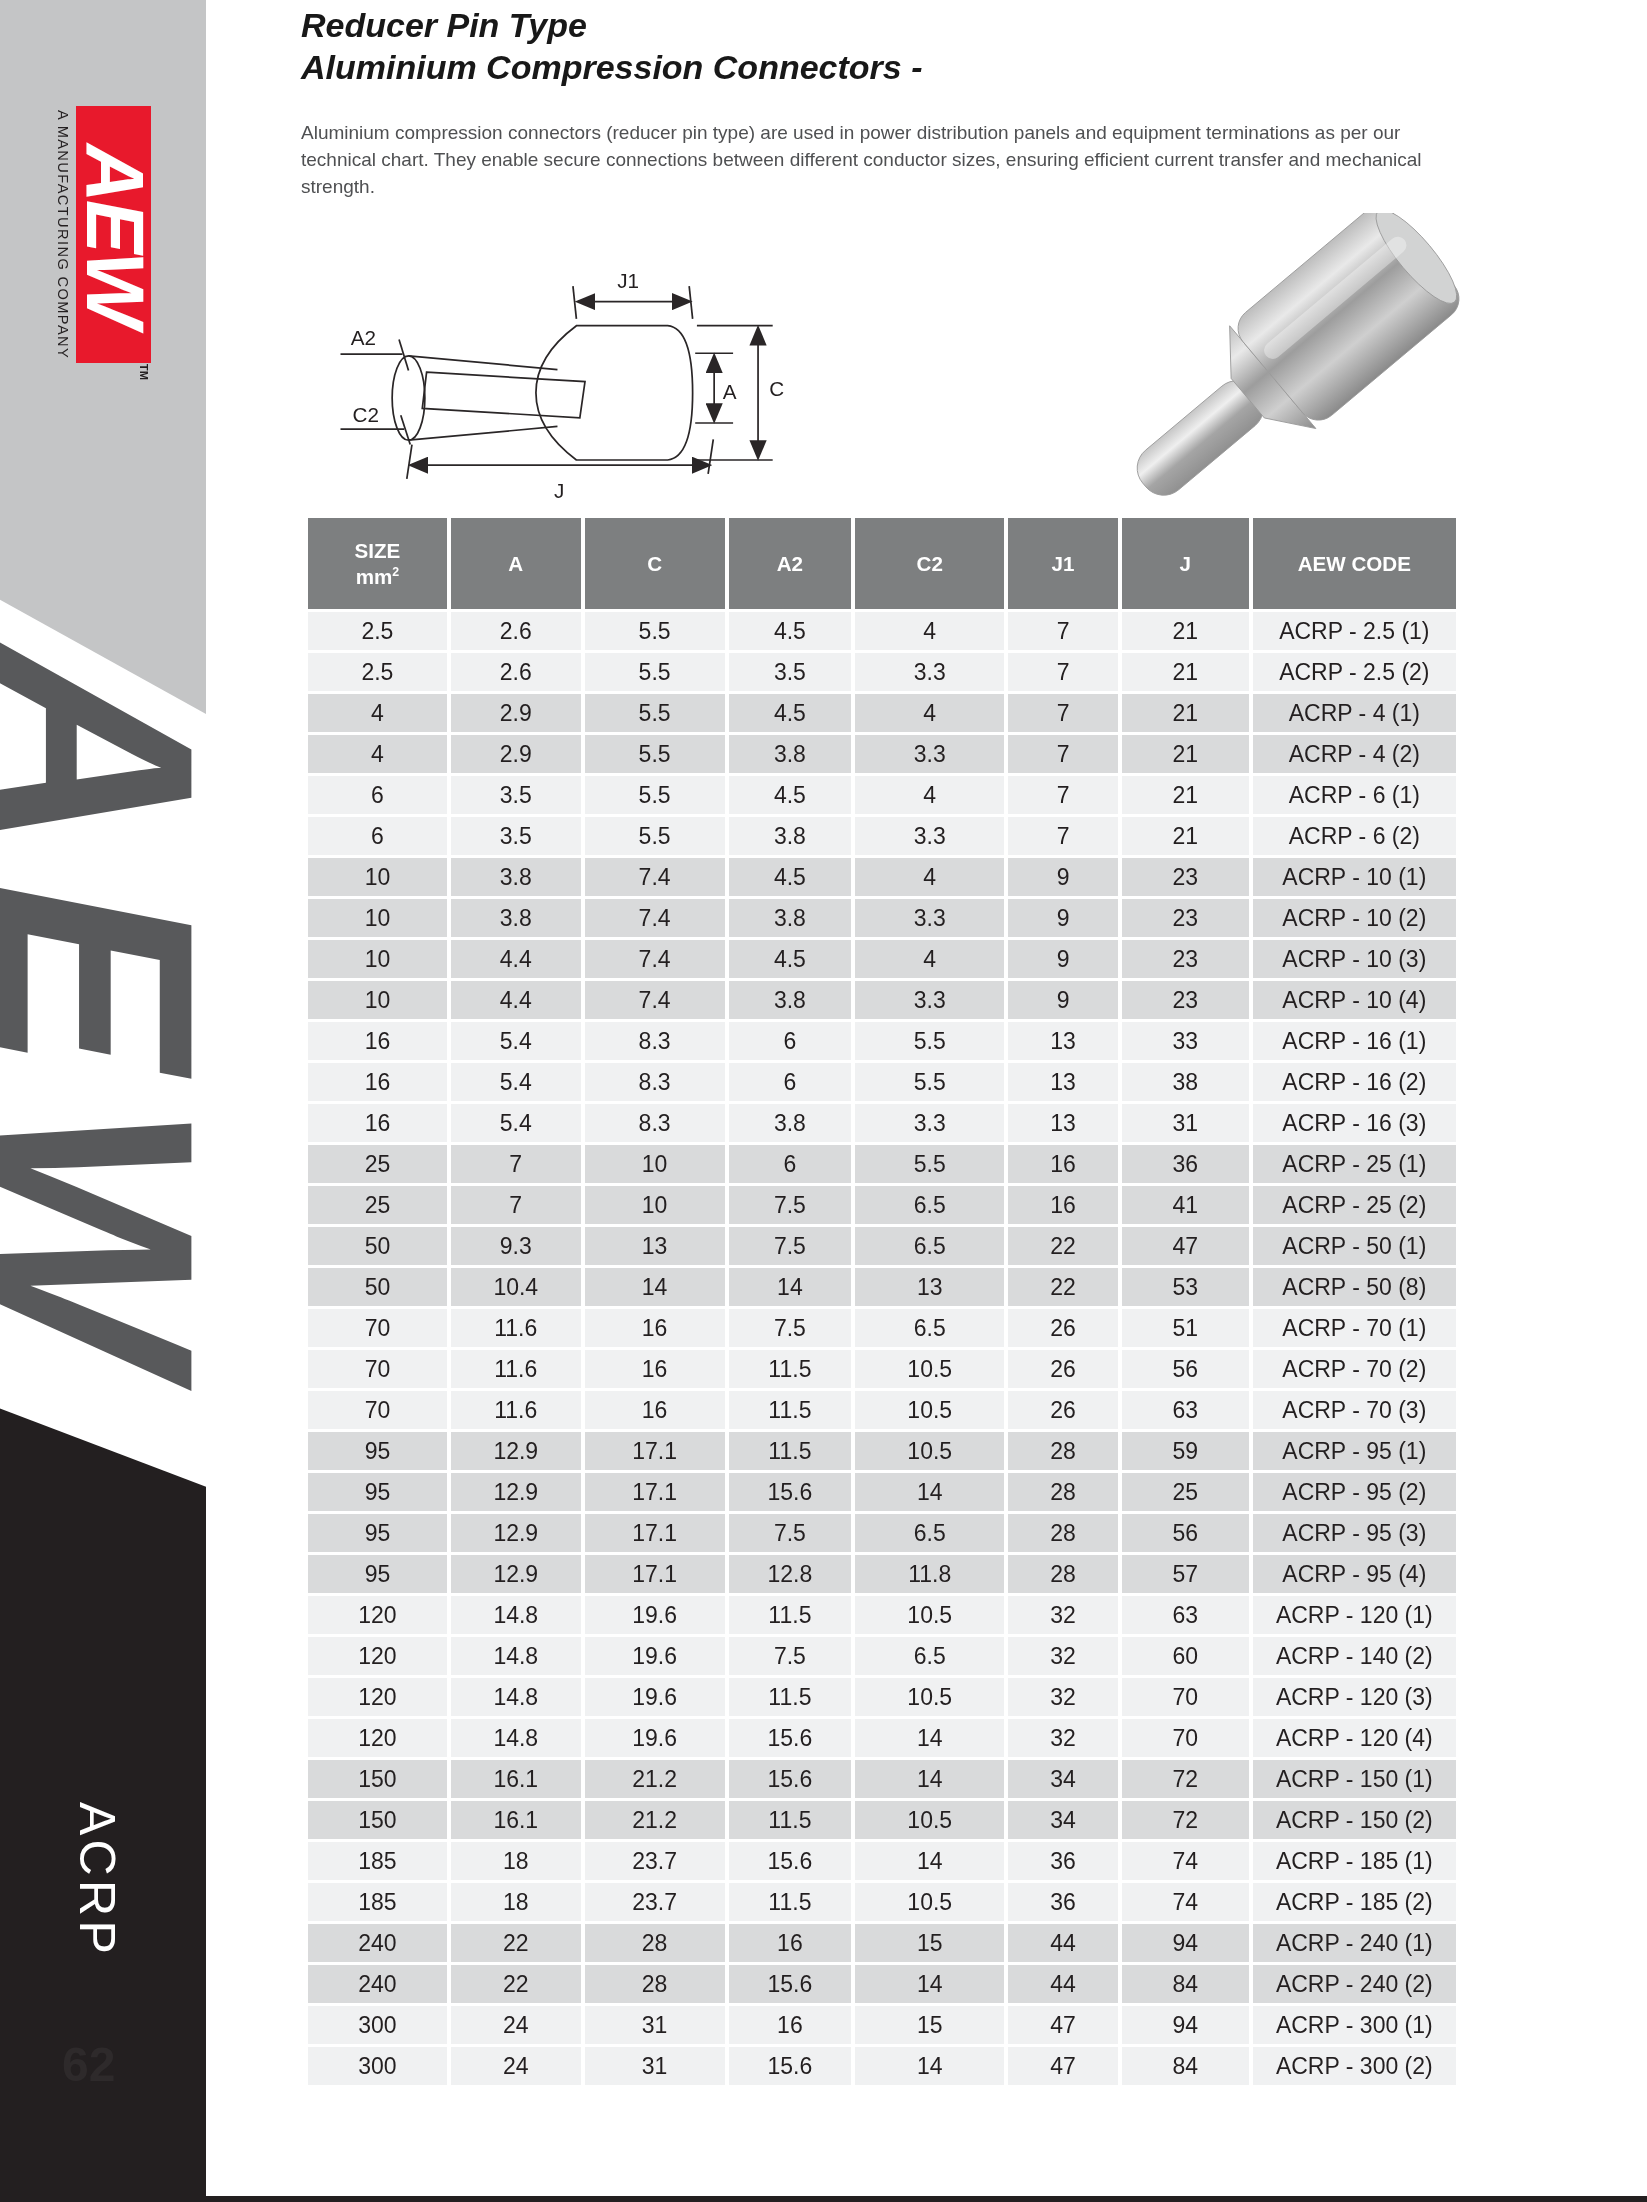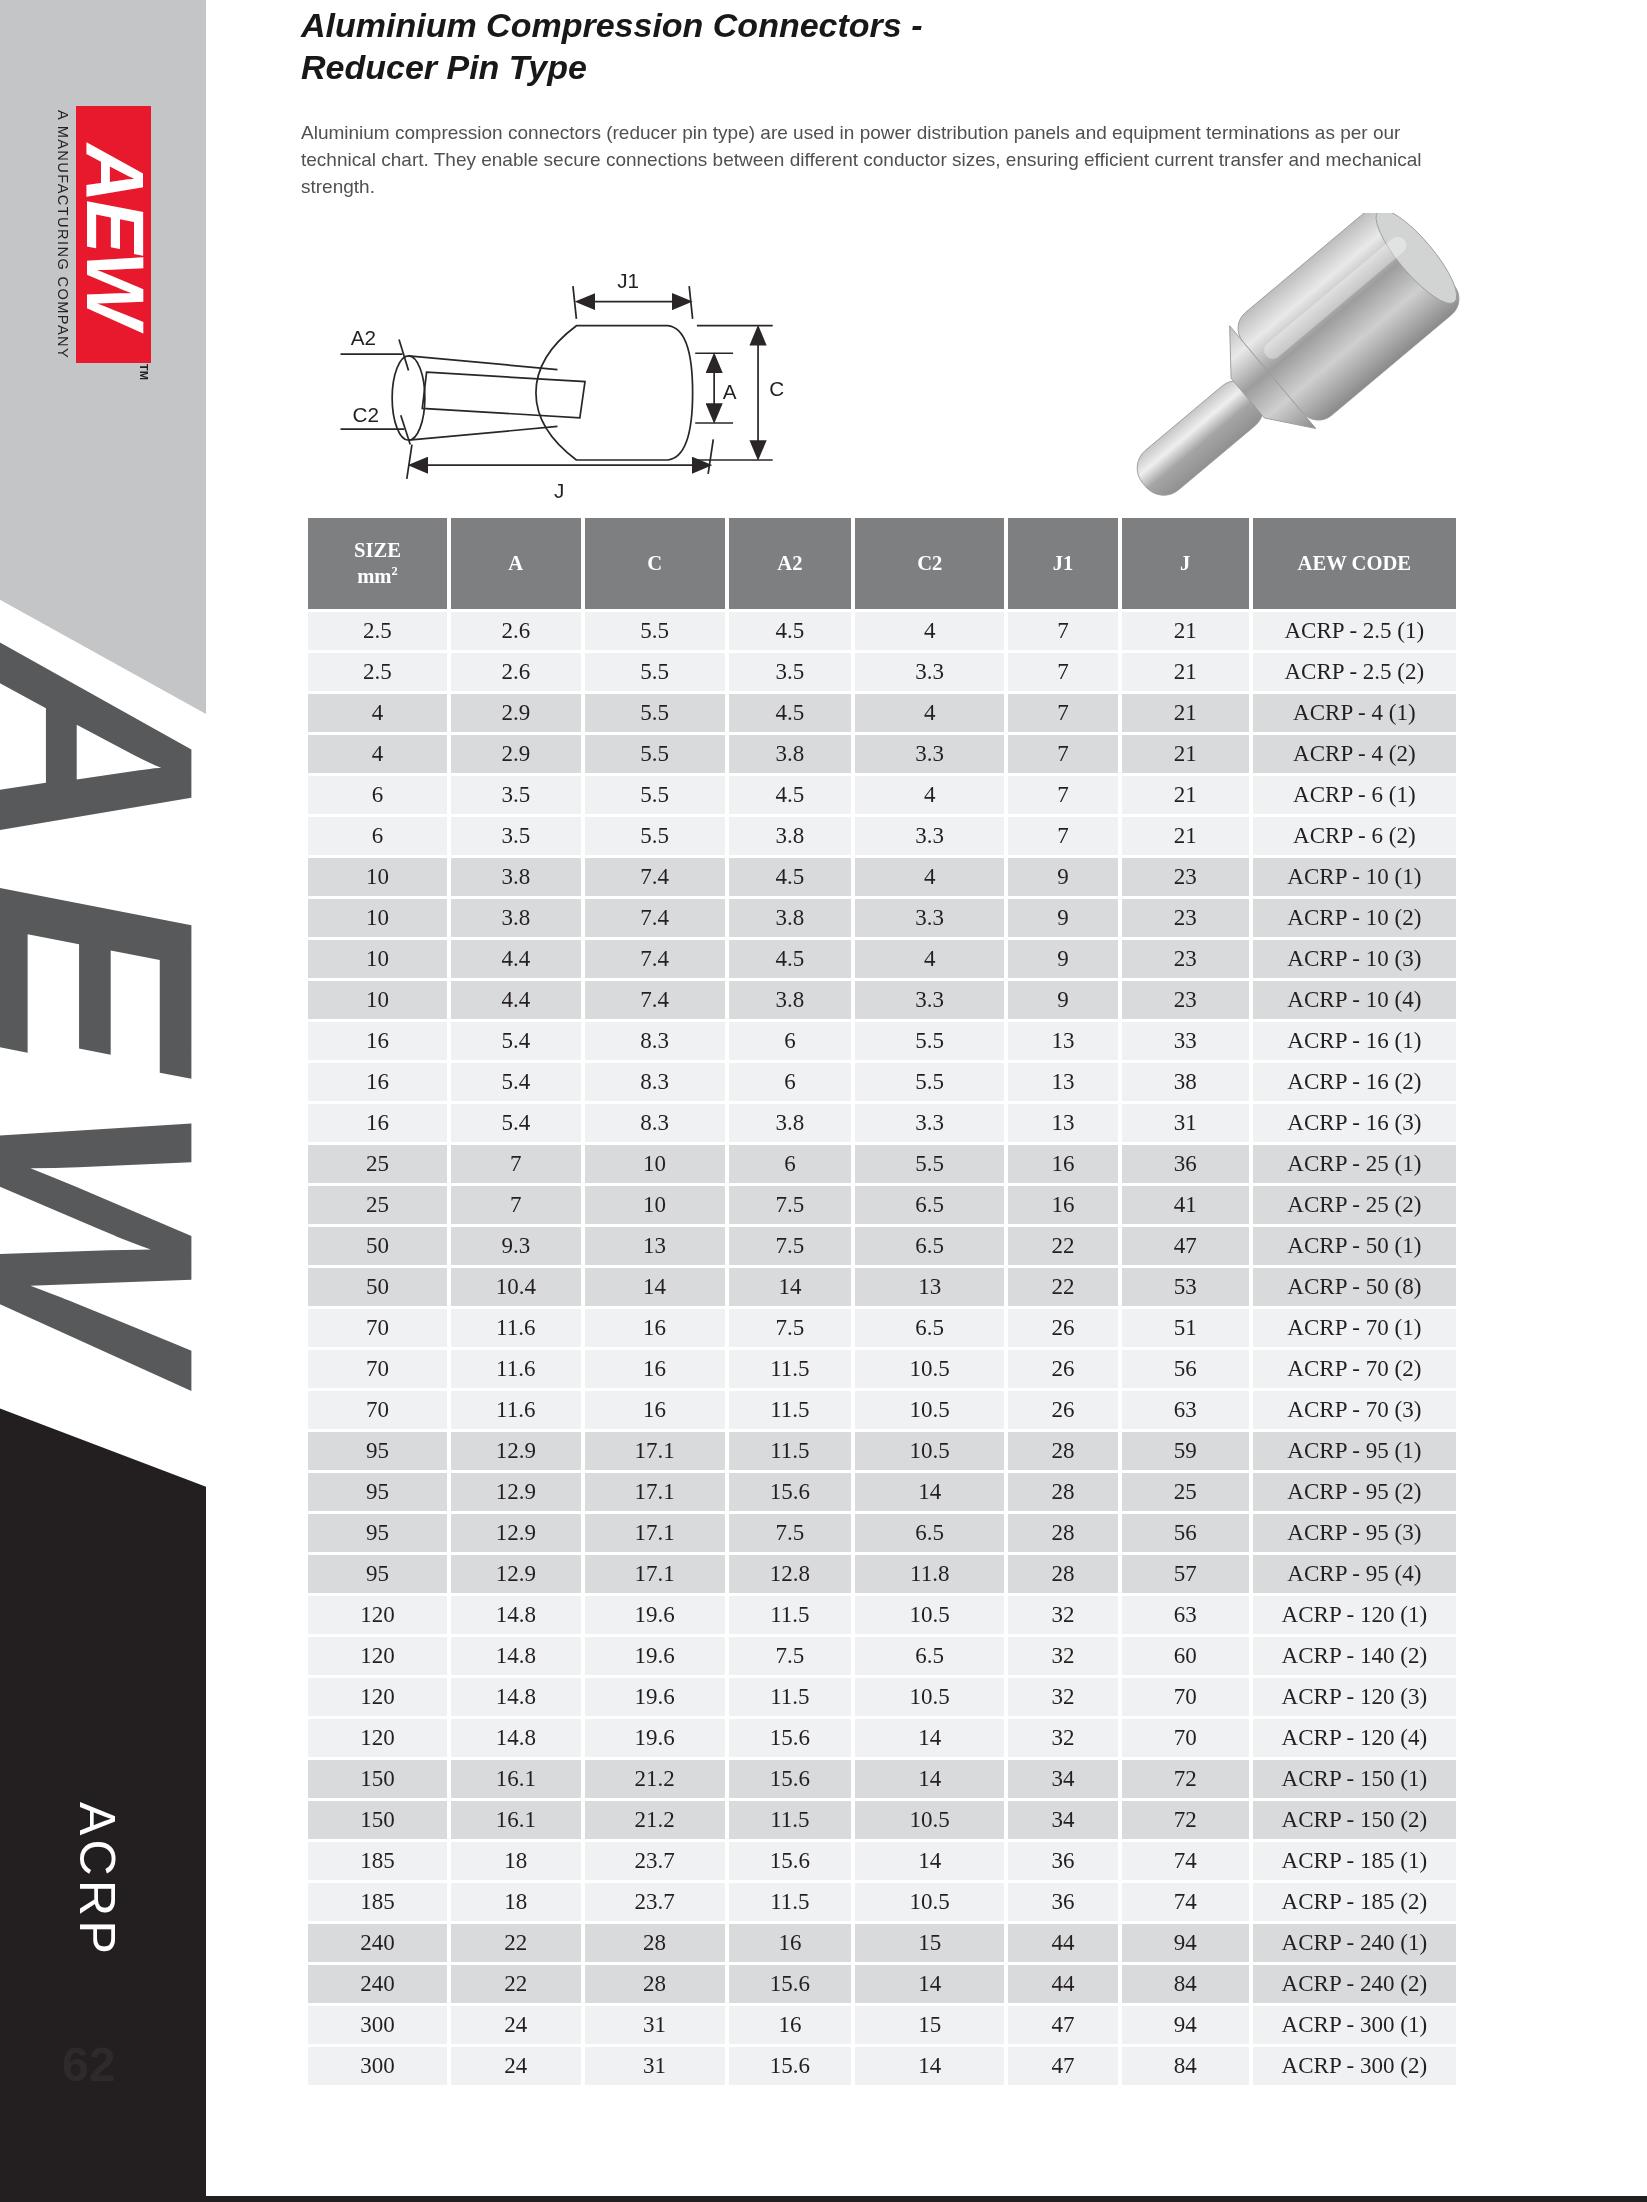--- a/index.html
+++ b/index.html
@@ -31,21 +31,21 @@
   
   .page-title{position:absolute;left:301px;top:5.2px;font-size:34px;font-weight:bold;font-style:italic;
     color:#181818;line-height:1.22;}
   .page-desc{position:absolute;left:301px;top:120px;width:1153px;font-size:19px;color:#4f5052;line-height:1.42;}
   
   .diagram{position:absolute;left:325px;top:243px;width:551px;height:267px;}
   .photo{position:absolute;left:1097px;top:213px;width:387px;height:297px;}
   .diagram svg text{font-family:"Liberation Sans",sans-serif;font-size:24px;fill:#231f20;}
   
   .spec-table-wrap{position:absolute;left:304px;top:515px;width:1156px;}
-  table.spec{border-collapse:separate;border-spacing:4.3px 3.4px;width:100%;table-layout:fixed;font-family:Liberation Serif, serif;}
+  table.spec{border-collapse:separate;border-spacing:4.3px 3.4px;width:100%;table-layout:fixed;}
   table.spec th{background:#7d7f80;color:#ffffff;font-size:20.6px;font-weight:bold;height:89px;
     text-align:center;vertical-align:middle;line-height:1.25;}
   table.spec td{text-align:center;vertical-align:middle;font-size:23px;color:#231f20;height:38px;padding:0;}
   td.light{background:#f0f1f2;}
   td.dark{background:#d9dadb;}
   sup{font-size:60%;}
 </style>
 </head>
 <body>
 
@@ -56,22 +56,22 @@
   <div class="logo-tagline">A MANUFACTURING COMPANY</div>
   <div class="logo-box">
     <div class="logo-text">AEW</div>
   </div>
   <div class="logo-tm">TM</div>
   <div class="acrp-vertical">ACRP</div>
   <div class="page-num">62</div>
 </div>
 
 <div class="page-title">
+  <div>Reducer Pin Type</div>
   <div>Aluminium Compression Connectors -</div>
-  <div>Reducer Pin Type</div>
 </div>
 <div class="page-desc">Aluminium compression connectors (reducer pin type) are used in power distribution panels and equipment terminations as per our technical chart. They enable secure connections between different conductor sizes, ensuring efficient current transfer and mechanical strength.</div>
 
 <div class="diagram">
   <svg viewBox="0 0 640 310" width="551" height="267">
     <defs>
       <marker id="arrL" markerWidth="12" markerHeight="10" refX="2" refY="5" orient="auto">
         <path d="M12,0 L0,5 L12,10 Z" fill="#2a2627"></path>
       </marker>
       <marker id="arrR" markerWidth="12" markerHeight="10" refX="10" refY="5" orient="auto">

